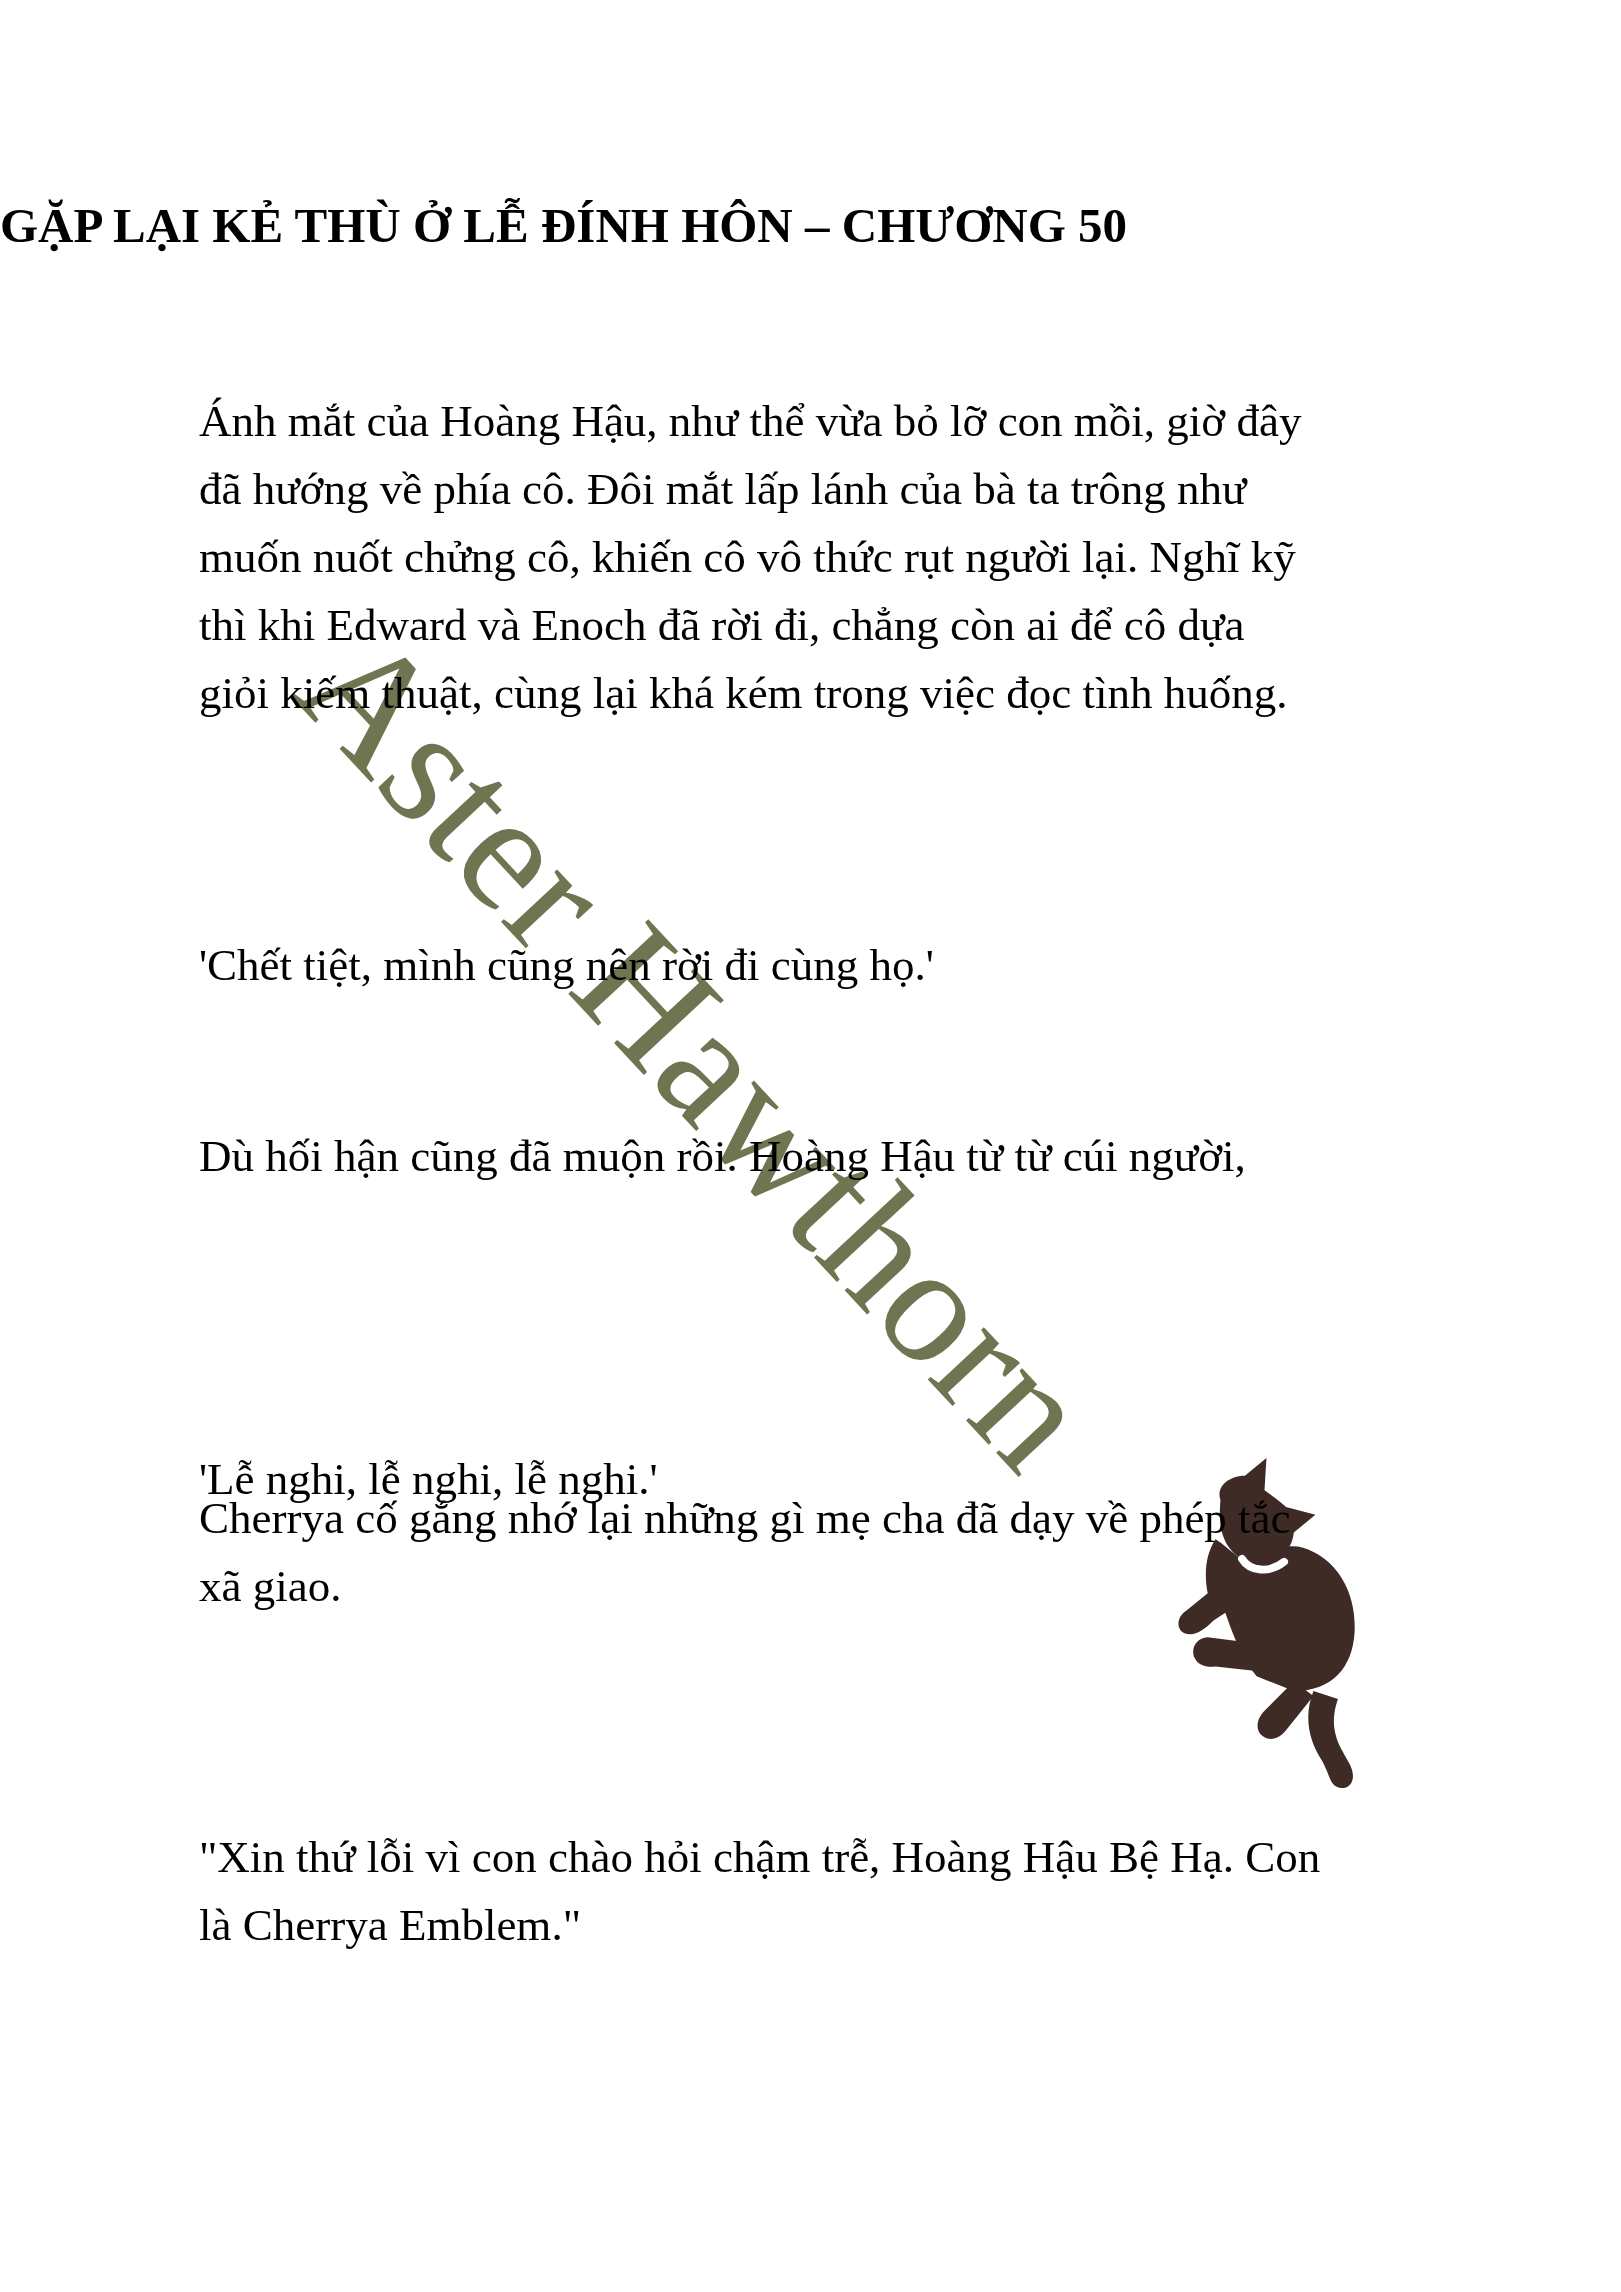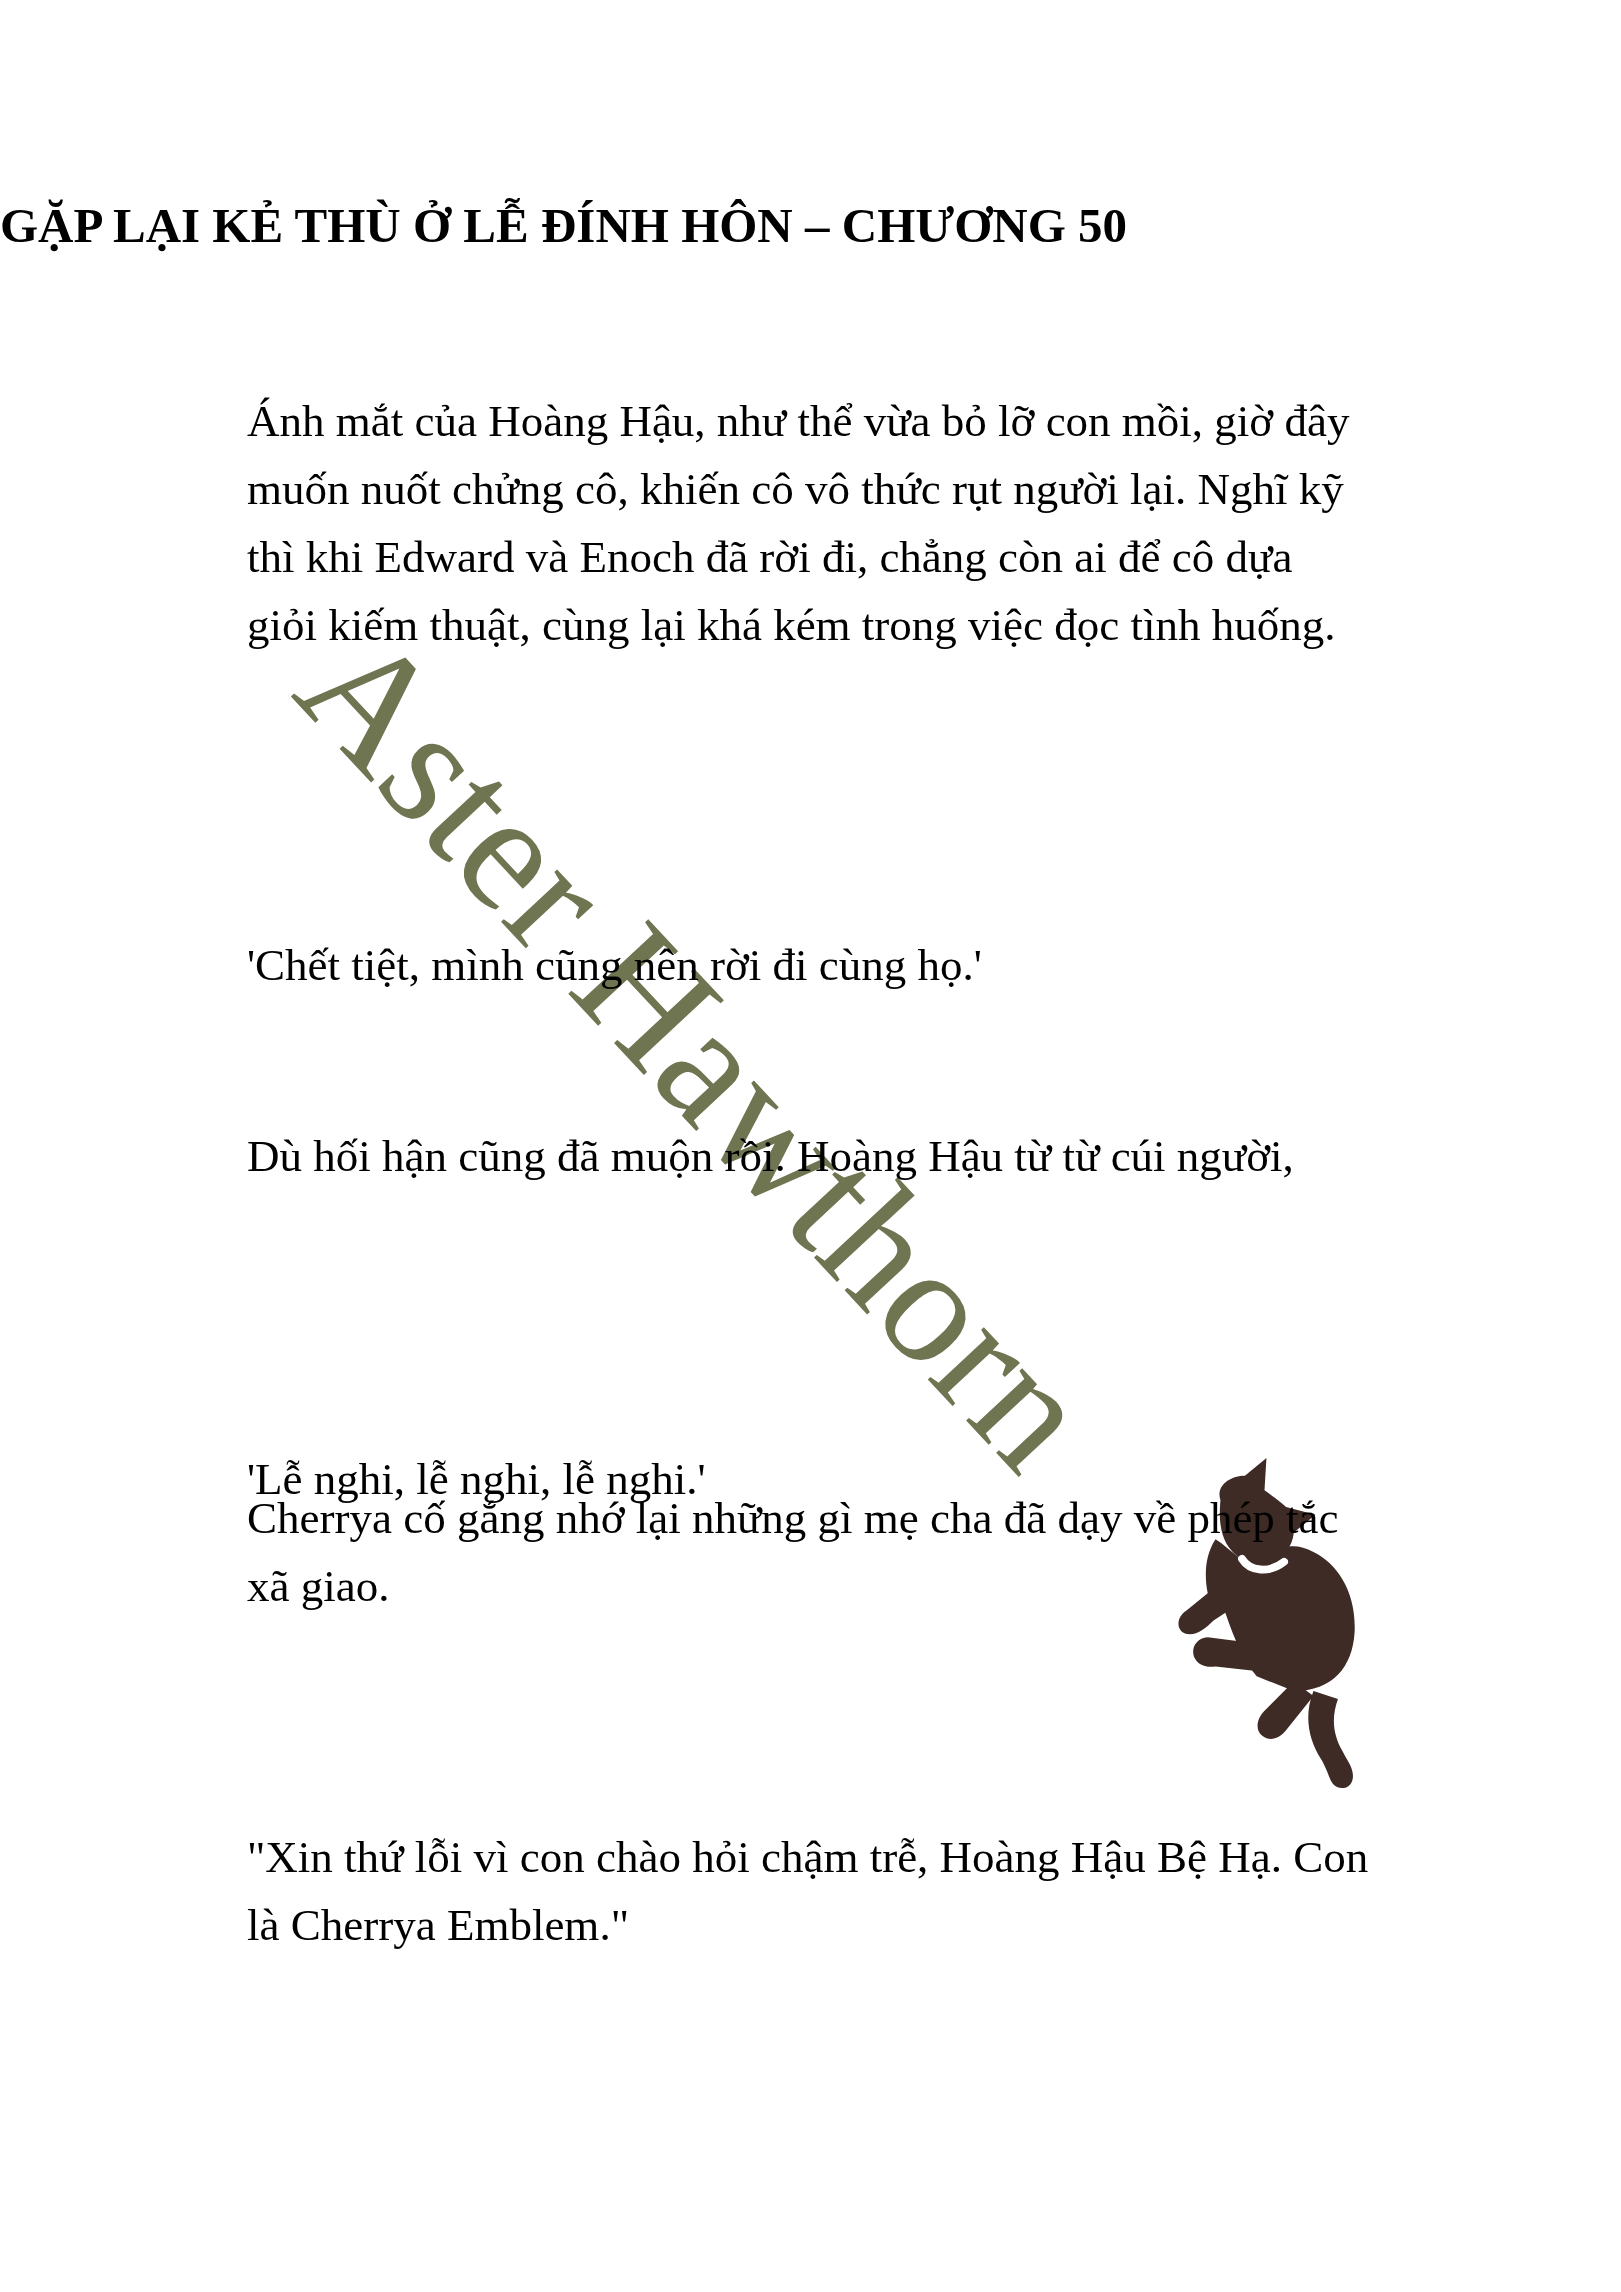--- a/index.html
+++ b/index.html
@@ -32,21 +32,20 @@
       left: 199px;
       width: 1264px;
       font-size: 45px;
       line-height: 68px;
       margin: 0;
       white-space: normal;
     }
     .para .line {
       display: block;
       white-space: nowrap;
-      margin-left: 48px;
     }
     .watermark-text {
       position: absolute;
       left: 118px;
       top: 965px;
       width: 1157px;
       text-align: center;
       font-family: "Liberation Serif", "DejaVu Serif", serif;
       font-size: 167px;
       line-height: 167px;
@@ -89,20 +88,21 @@
     </g>
 
     <path d="M97 115 C105 128 125 130 140 118" fill="none" stroke="#ffffff" stroke-width="8" stroke-linecap="round"></path>
   </svg>
 
   <div class="text-layer">
     <div class="title">GẶP LẠI KẺ THÙ Ở LỄ ĐÍNH HÔN – CHƯƠNG 50</div>
 
     <p class="para" style="top:387px;">
       <span class="line">Ánh mắt của Hoàng Hậu, như thể vừa bỏ lỡ con mồi, giờ đây</span>
+      <span class="line">đã hướng về phía cô. Đôi mắt lấp lánh của bà ta trông như</span>
       <span class="line">muốn nuốt chửng cô, khiến cô vô thức rụt người lại. Nghĩ kỹ</span>
       <span class="line">thì khi Edward và Enoch đã rời đi, chẳng còn ai để cô dựa</span>
       <span class="line">giỏi kiếm thuật, cùng lại khá kém trong việc đọc tình huống.</span>
     </p>
 
     <p class="para" style="top:931px;">
       <span class="line">'Chết tiệt, mình cũng nên rời đi cùng họ.'</span>
     </p>
 
     <p class="para" style="top:1122px;">

